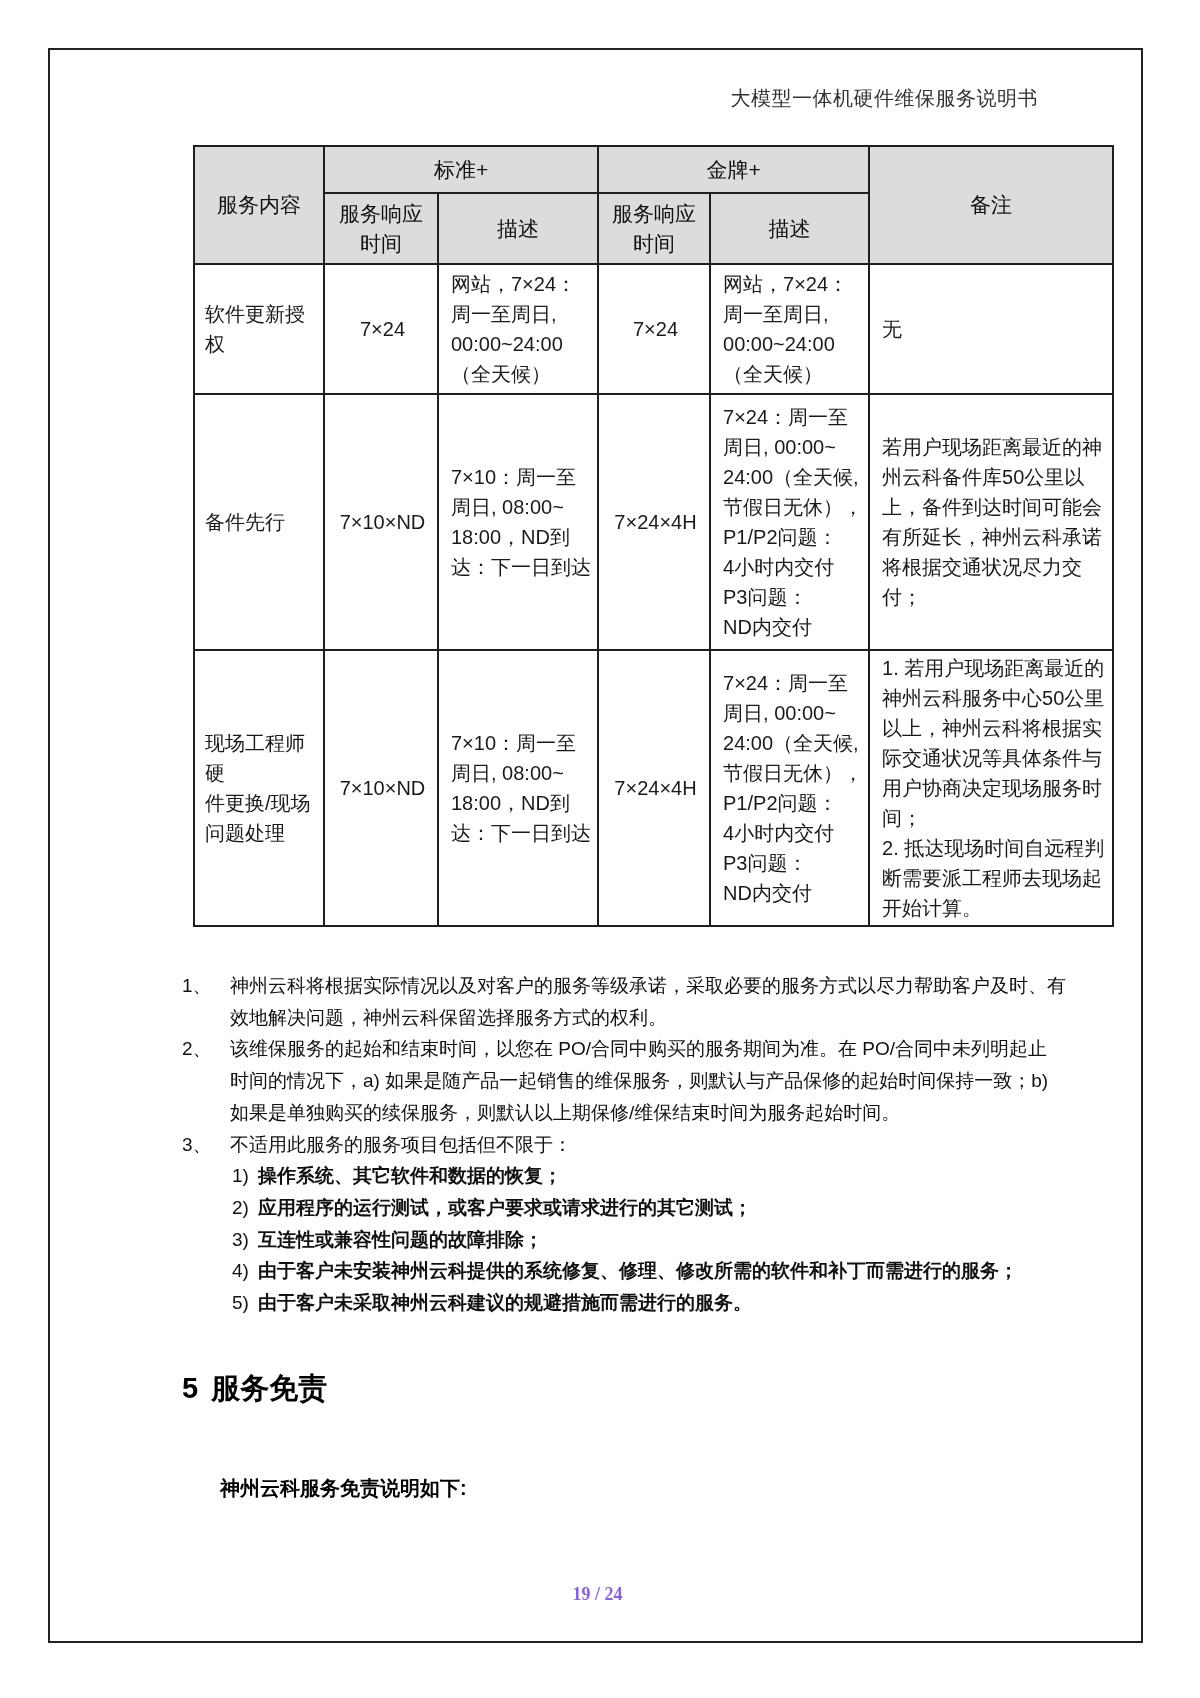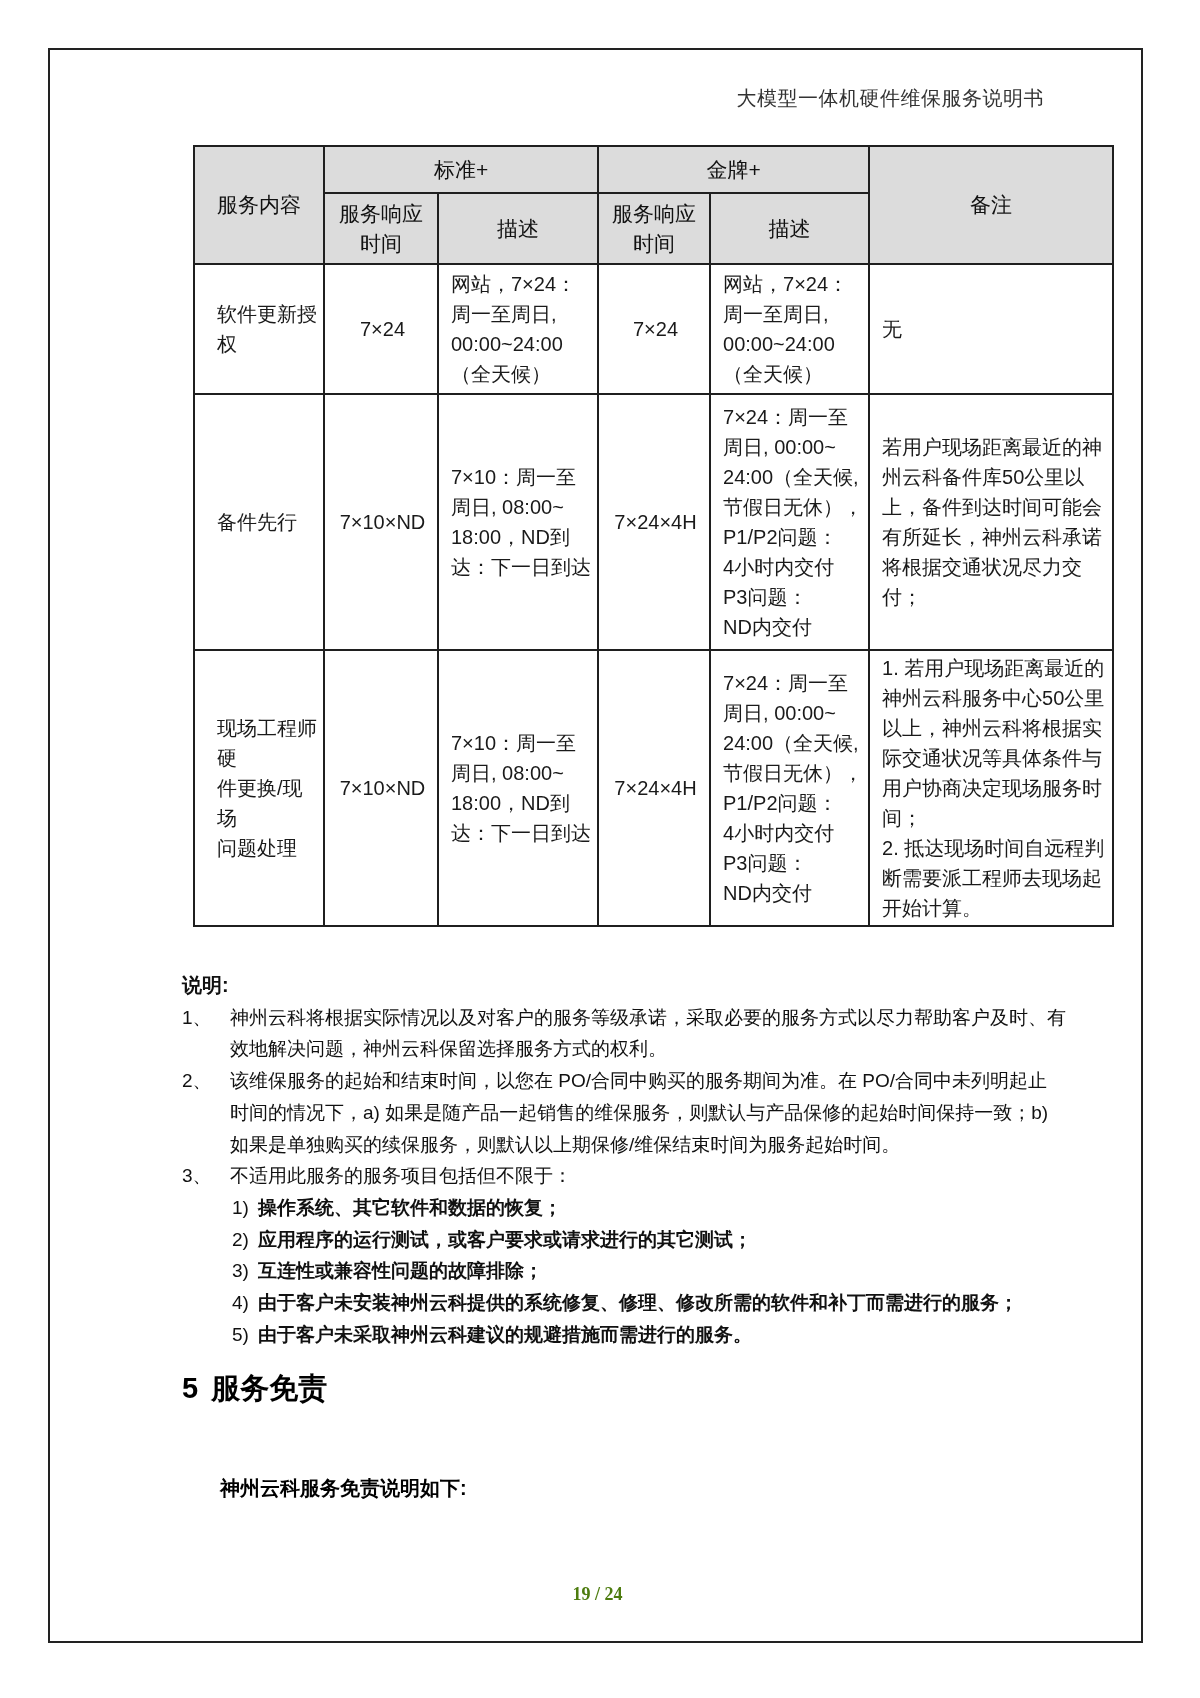--- a/index.html
+++ b/index.html
@@ -6,21 +6,21 @@
   body {
     width:1200px; height:1698px; position:relative; overflow:hidden;
     font-family:"Liberation Sans", "DejaVu Sans", sans-serif;
     color:#1a1a1a;
   }
   .page-border {
     position:absolute; left:48px; top:48px; width:1095px; height:1595px;
     border:2px solid #222; box-sizing:border-box;
   }
   .doc-title {
-    position:absolute; top:85px; left:18px; width:1026px; text-align:right;
+    position:absolute; top:85px; left:12px; width:1026px; text-align:right;
     font-family:"Liberation Serif", "DejaVu Serif", serif;
     font-size:20px; color:#333; letter-spacing:0.5px;
   }
   table.svc-table {
     position:absolute; left:193px; top:145px; width:919px;
     border-collapse:collapse; table-layout:fixed;
   }
   .svc-table th, .svc-table td {
     border:2px solid #1f1f1f; box-sizing:border-box;
   }
@@ -31,21 +31,21 @@
   .svc-table td {
     background:#ffffff; font-size:20px; line-height:30px; color:#1a1a1a;
     vertical-align:middle; padding:2px 6px;
   }
   tr.hrow1 { height:47px; }
   tr.hrow2 { height:71px; }
   tr.brow1 { height:130px; }
   tr.brow2 { height:256px; }
   tr.brow3 { height:272px; }
   .pre { white-space:pre-line; }
-  td.svc    { text-align:left; padding:2px 4px 2px 22px; }
+  td.svc    { text-align:left; padding:2px 4px 2px 10px; }
   td.time   { text-align:center;padding-left:9px; }
   td.desc   { text-align:left; padding:2px 4px 2px 12px;margin-left:37px; }
   td.remark { text-align:left; padding:2px 6px 2px 12px; }
 
   .notes {
     position:absolute; left:182px; top:970px; width:930px;
     font-size:19px; line-height:31.7px; color:#111;
   }
   .notes-label { font-weight:700; font-size:20px; }
   .note-item { display:flex; }
@@ -60,21 +60,21 @@
     display:flex; align-items:baseline; gap:13px;
     font-size:29px; font-weight:700; color:#000;
   }
   .subsection-heading {
     position:absolute; left:220px; top:1475px;
     font-size:20px; font-weight:700; color:#000;
   }
   .page-footer {
     position:absolute; left:48px; top:1584px; width:1099px; text-align:center;
     font-family:"Liberation Serif", "DejaVu Serif", serif;
-    font-size:18px; font-weight:700; color:#4d7c0f;
+    font-size:18px; font-weight:700; color:#8b5cf6;
   }
 </style>
 </head>
 <body>
 
 <div class="page-border"></div>
 
 <div class="doc-title">大模型一体机硬件维保服务说明书</div>
 
 <table class="svc-table">
@@ -163,21 +163,20 @@
 用户协商决定现场服务时
 间；
 2. 抵达现场时间自远程判
 断需要派工程师去现场起
 开始计算。</td>
     </tr>
   </tbody>
 </table>
 
 <div class="notes">
-  <div class="notes-label">说明:</div>
   <div class="note-item">
     <div class="n-num">1、</div>
     <div class="n-text pre">神州云科将根据实际情况以及对客户的服务等级承诺，采取必要的服务方式以尽力帮助客户及时、有
 效地解决问题，神州云科保留选择服务方式的权利。</div>
   </div>
   <div class="note-item">
     <div class="n-num">2、</div>
     <div class="n-text pre">该维保服务的起始和结束时间，以您在 PO/合同中购买的服务期间为准。在 PO/合同中未列明起止
 时间的情况下，a) 如果是随产品一起销售的维保服务，则默认与产品保修的起始时间保持一致；b)
 如果是单独购买的续保服务，则默认以上期保修/维保结束时间为服务起始时间。</div>

